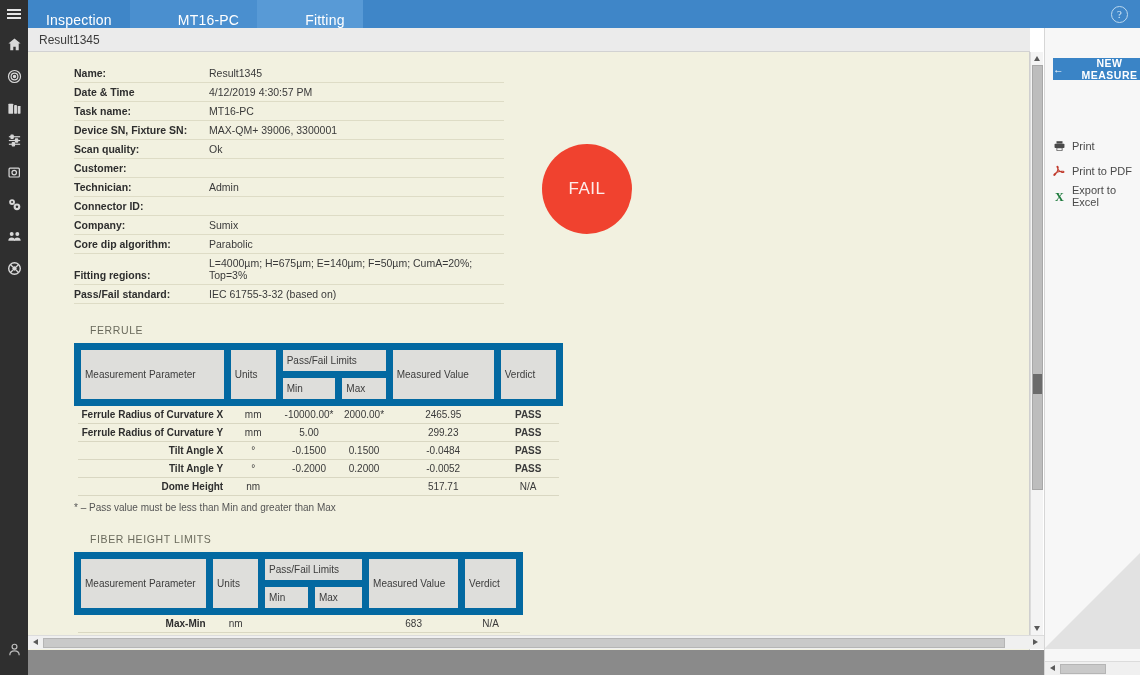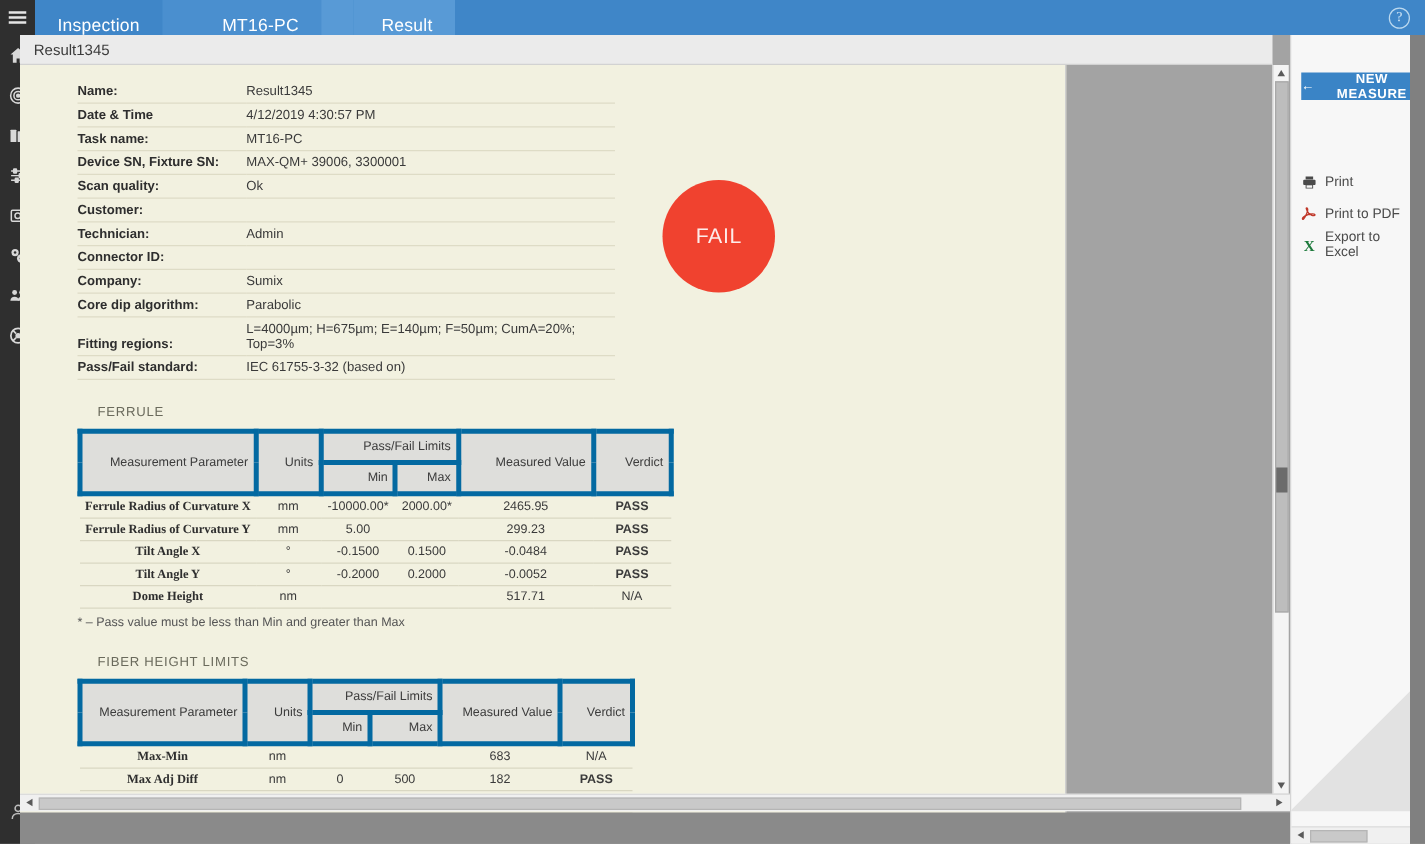--- a/index.html
+++ b/index.html
@@ -64,39 +64,39 @@
   .rail-item {
     width: 28px; height: 32px;
     display: flex; align-items: center; justify-content: center;
     cursor: pointer;
   }
   .rail-item svg { display: block; }
   #rail-bottom { position: absolute; bottom: 10px; left: 0; width: 28px; }
 
   
   #main {
-    position: absolute; top: 28px; left: 16px;
+    position: absolute; top: 28px; left: 28px;
     width: 1112px; height: 647px;
-    background: #a3a3a3;
+    background: #ffffff;
   }
 
   
   #titlebar {
     position: absolute; top: 0; left: 0; width: 1002px; height: 24px;
     background: #ebebeb;
     border-bottom: 1px solid #d2d2d2;
     display: flex; align-items: center;
   }
   #titlebar .t {
     font-size: 12px; color: #3c3c3c; padding-left: 11px; font-weight: 400;
   }
 
   
   #doc-wrap {
-    position: absolute; top: 24px; left: 0; width: 837px; height: 606px;
+    position: absolute; top: 24px; left: 0; width: 1002px; height: 606px;
     background: #f2f1e0;
     border-right: 1px solid #cfcfcf;
     overflow: hidden;
   }
   #doc {
     position: absolute; top: 0; left: 0; width: 986px; height: 606px;
     padding: 12px 0 0 46px;
     background: #f2f1e0;
   }
 
@@ -205,29 +205,29 @@
   }
 
   .sect-title {
     font-size: 10.5px; color: #6a6a5c; letter-spacing: .6px;
     margin: 20px 0 7px 0;
     padding-left: 16px;
   }
   .mtable { border-collapse: collapse; }
   .mtable th {
     background: #dededb; color: #3c3c3c; font-weight: normal;
-    font-size: 10px; padding: 5px 4px; border: 4px solid #0369a1;
-    text-align: right;
+    font-size: 10px; padding: 5px 4px; border: 7px solid #0369a1;
+    text-align: left;
   }
   .mtable td {
     font-size: 10px; color: #3a3a3a; padding: 3px 4px;
     border-bottom: 1px solid #d9d7c2; text-align: center;
     white-space: nowrap;
   }
-  .mtable td.pname { text-align: center; font-weight: bold; color: #2e2e2e; padding-left: 4px; font-family: Liberation Serif, serif; }
+  .mtable td.pname { text-align: right; font-weight: bold; color: #2e2e2e; padding-left: 4px; }
   .pass { color: #17a07a; font-weight: bold; }
   .fail { color: #e02020; font-weight: bold; }
   .na   { color: #3a3a3a; }
   .note { font-size: 10px; color: #555; margin-top: 6px; }
 </style>
 </head>
 <body>
 
 <div id="topbar">
   <div id="hamburger">
@@ -244,21 +244,21 @@
   <div class="sep">
     <div class="slash" style="background:#4a8fcf"></div>
   </div>
   <div class="crumb c1">
     <span>MT16-PC</span>
   </div>
   <div class="sep">
     <div class="slash" style="background:#589ad6"></div>
   </div>
   <div class="crumb c2">
-    <span>Result</span>
+    <span>Fitting</span>
   </div>
 
   <div id="help-icon">?</div>
 </div>
 
 <div id="leftrail">
   <div class="rail-item">
     <span>
       <svg width="15" height="15" viewBox="0 0 16 16" fill="#d8d8d8">
           <path d="M8 1.5 1.5 7h2V14h3.2v-3.6h2.6V14h3.2V7h2z"></path>

